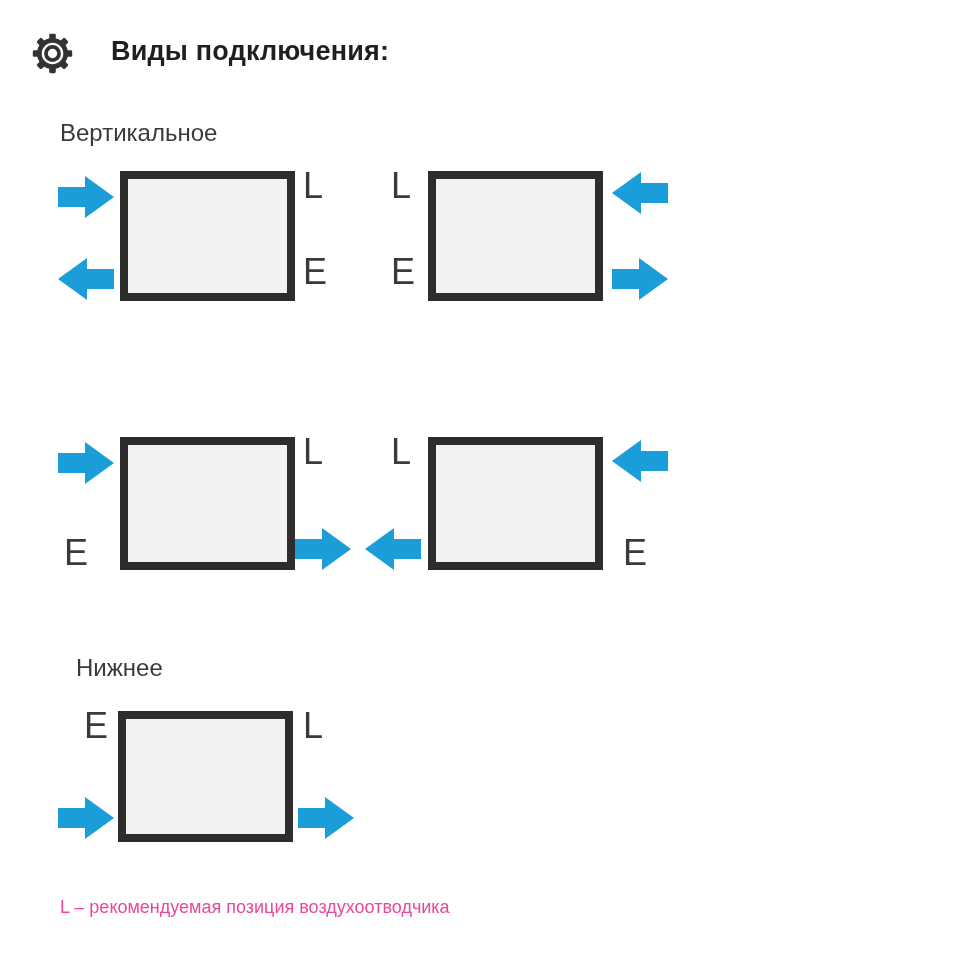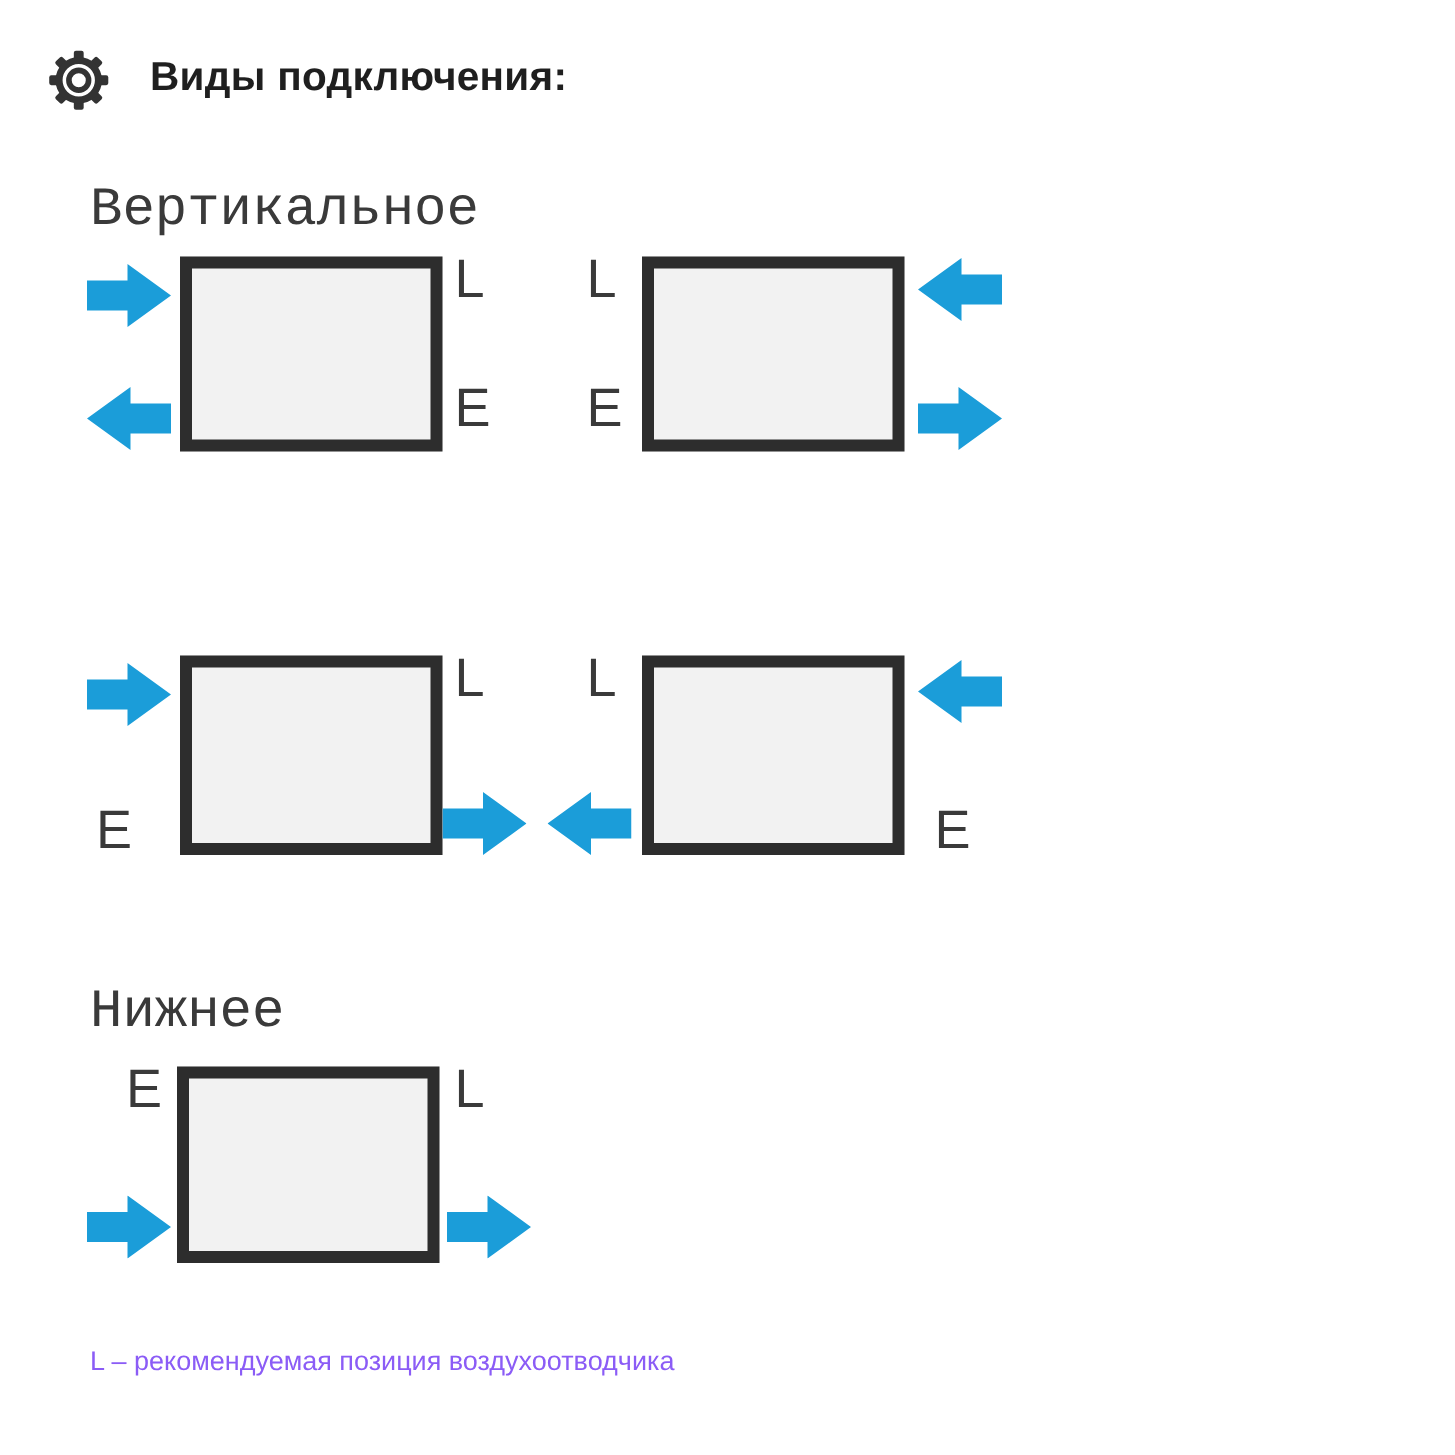--- a/index.html
+++ b/index.html
@@ -7,38 +7,38 @@
     --radiator-border:#2D2D2D;
     --radiator-fill:#F2F2F2;
     --text:#3A3A3A;
     --title:#1F1F1F;
   }
   *{margin:0;padding:0;box-sizing:border-box;}
   html,body{background:#fff;}
   body{font-family:"Liberation Sans","DejaVu Sans",sans-serif;color:var(--text);}
   .canvas{position:relative;width:970px;height:970px;background:#fff;overflow:hidden;}
 
-  .page-title{position:absolute;left:100px;top:36px;font-size:27px;font-weight:bold;color:var(--title);letter-spacing:.2px;}
+  .page-title{position:absolute;left:111px;top:36px;font-size:27px;font-weight:bold;color:var(--title);letter-spacing:.2px;}
   .gear{position:absolute;left:30px;top:31px;width:45px;height:45px;}
 
-  .sec-title{position:absolute;font-size:36px;font-weight:400;color:var(--text);font-family:Liberation Mono, monospace;}
+  .sec-title{position:absolute;font-size:24px;font-weight:400;color:var(--text);}
   .sec-title.s1{left:60px;top:119px;}
   .sec-title.s2{left:60px;top:385px;}
-  .sec-title.s3{left:60px;top:654px;}
+  .sec-title.s3{left:76px;top:654px;}
 
   .rad{position:absolute;width:175px;border:8px solid var(--radiator-border);background:var(--radiator-fill);}
   .h130{height:130px;} .h133{height:133px;} .h131{height:131px;}
 
   .pl{position:absolute;font-size:36px;line-height:40px;font-weight:400;color:var(--text);}
 
   .arw{position:absolute;width:56px;height:42px;}
   .arw svg{display:block;width:100%;height:100%;}
   .arw.left svg{transform:scaleX(-1);}
 
-  .legend{position:absolute;left:60px;top:896px;font-size:18px;line-height:23px;color:#8b5cf6;}
+  .legend{position:absolute;left:60px;top:896px;font-size:18px;line-height:23px;color:#ec4899;}
 </style>
 </head>
 <body>
 
 <svg width="0" height="0" style="position:absolute">
   <defs>
     <polygon id="fat-arrow" points="0,11 27,11 27,0 56,21 27,42 27,31 0,31"></polygon>
   </defs>
 </svg>
 

